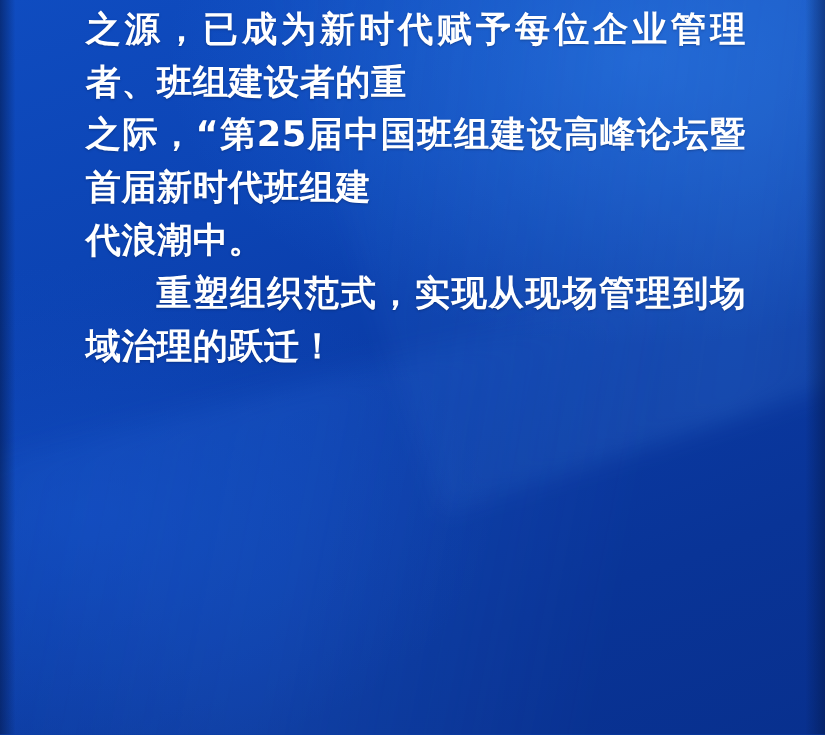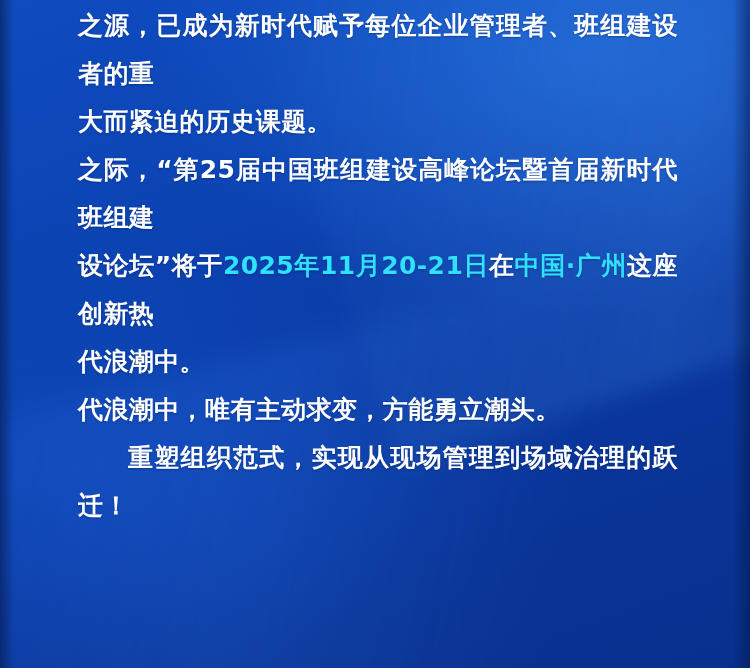--- a/index.html
+++ b/index.html
@@ -60,21 +60,21 @@
 
   .content {
     position: relative;
     z-index: 3;
     padding: 0 72px 0 78px;
     box-sizing: border-box;
   }
   p.para {
     margin: 0;
     color: #ffffff;
-    font-size: 25px;
+    font-size: 32px;
     line-height: 48px;
     letter-spacing: 0.4px;
     font-weight: 700;
     text-align: justify;
     text-justify: inter-ideograph;
     text-shadow: 0 1px 2px rgba(0,20,60,0.35);
   }
   p.indent {
     text-indent: 2em;
   }
@@ -93,40 +93,31 @@
   <div class="streak streak-b"></div>
   <div class="edge-left"></div>
   <div class="edge-right"></div>
 
   <div class="content">
 
     <p class="para first-block">
       <span>之源，已成为新时代赋予每位企业管理者、班组建设者的重</span>
     </p>
 
-    <p class="para">
-      <span>大而紧迫的历史课题。</span>
-    </p>
 
 
     <p class="para">
       <span>之际，“第25届中国班组建设高峰论坛暨首届新时代班组建</span>
     </p>
 
-    <p class="para">
-      <span>设论坛”将于</span><span class="hl-cyan">2025年11月20-21日</span><span>在</span><span class="hl-cyan">中国·广州</span><span>这座创新热</span>
-    </p>
 
     <p class="para">
       <span>代浪潮中。</span>
     </p>
 
 
-    <p class="para">
-      <span>代浪潮中，唯有主动求变，方能勇立潮头。</span>
-    </p>
 
     <p class="para indent">
       <span>重塑组织范式，实现从现场管理到场域治理的跃迁！</span>
     </p>
 
   </div>
 </div>
 
 </body></html>

